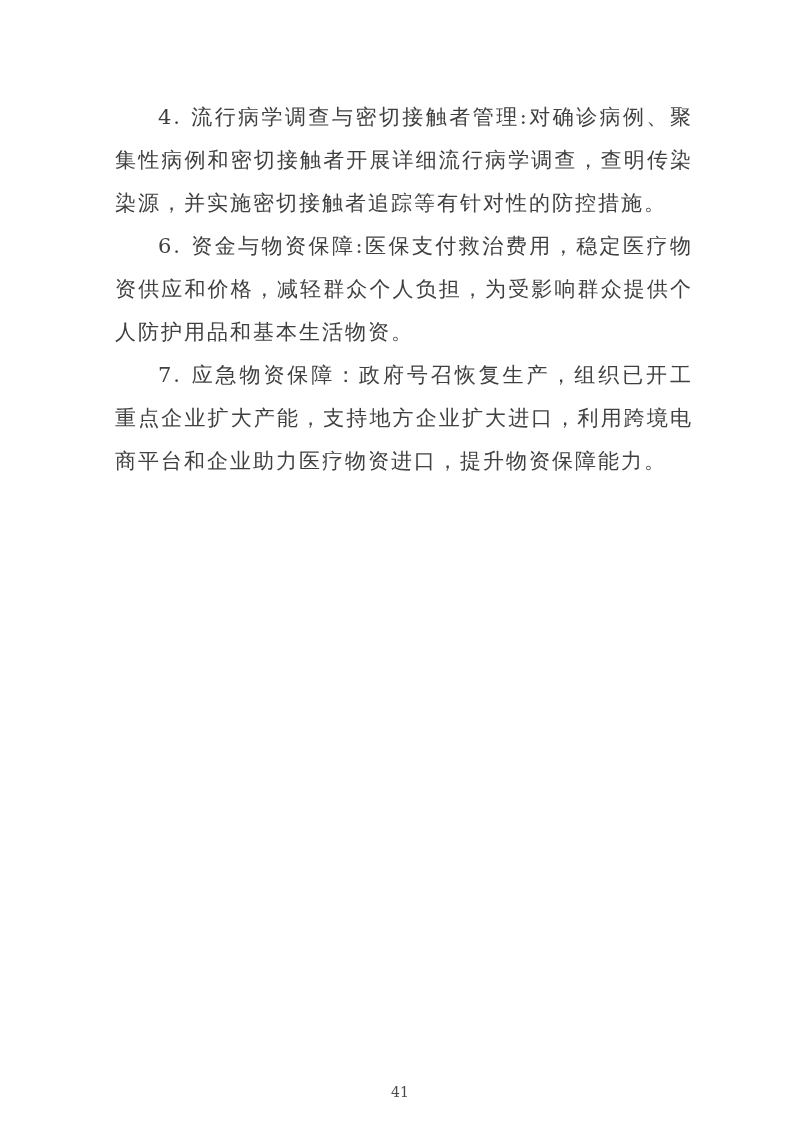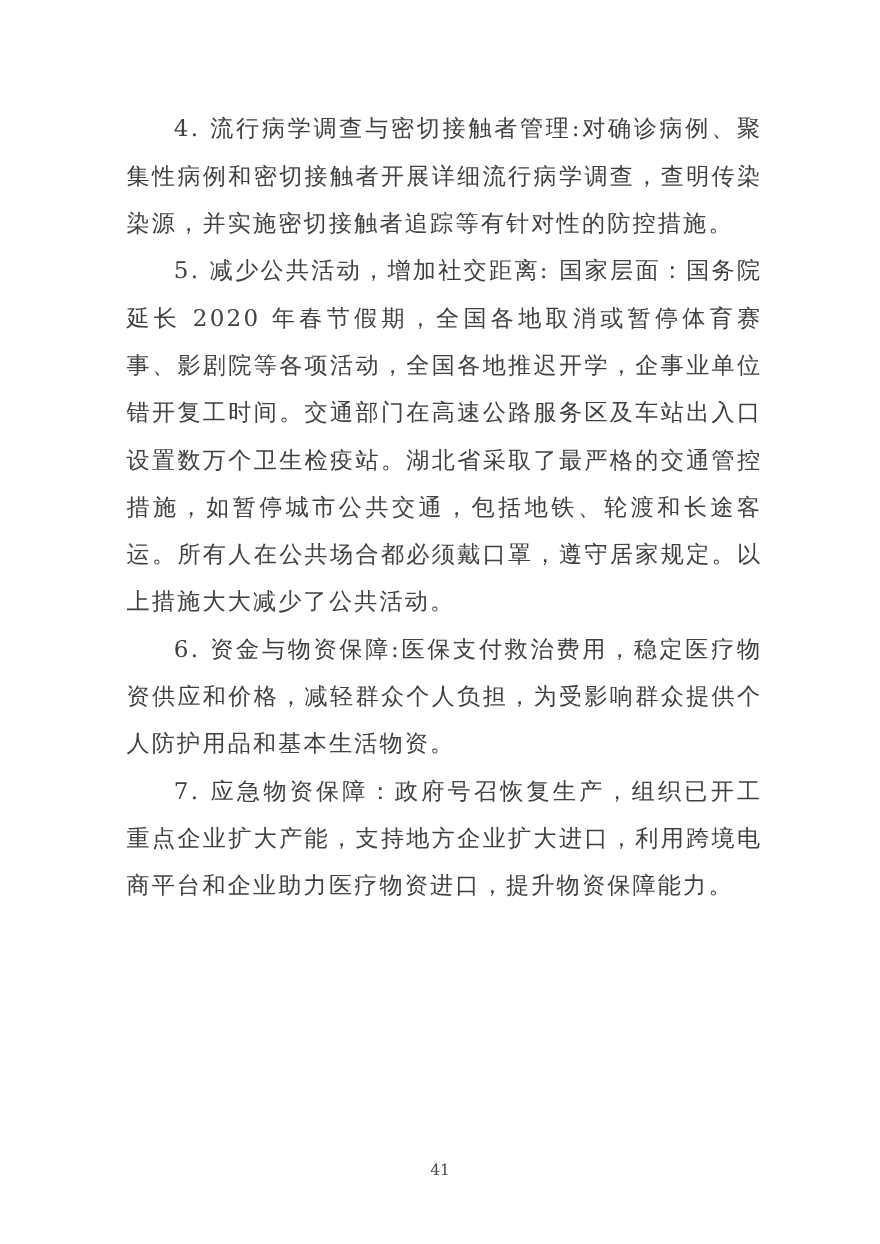--- a/index.html
+++ b/index.html
@@ -33,33 +33,32 @@
     letter-spacing: 2px;
     color: #404040;
     text-align: justify;
     text-justify: inter-character;
     text-align-last: left;
     text-indent: 43px;
     word-break: break-all;
   }
   .page-number {
     position: absolute;
-    top: 1056px;
+    top: 1084px;
     left: 0;
     width: 800px;
     text-align: center;
     font-family: "DejaVu Serif", "Liberation Serif", serif;
     font-size: 14px;
     color: #4a4a4a;
   }
 </style>
 </head>
 <body>
 
 <div class="page">
   <div class="content">
     <p class="para">4. 流行病学调查与密切接触者管理:对确诊病例、聚集性病例和密切接触者开展详细流行病学调查，查明传染染源，并实施密切接触者追踪等有针对性的防控措施。</p>
-    <p class="para">5. 减少公共活动，增加社交距离: 国家层面：国务院延长 2020 年春节假期，全国各地取消或暂停体育赛事、影剧院等各项活动，全国各地推迟开学，企事业单位错开复工时间。交通部门在高速公路服务区及车站出入口设置数万个卫生检疫站。湖北省采取了最严格的交通管控措施，如暂停城市公共交通，包括地铁、轮渡和长途客运。所有人在公共场合都必须戴口罩，遵守居家规定。以上措施大大减少了公共活动。</p>
     <p class="para">6. 资金与物资保障:医保支付救治费用，稳定医疗物资供应和价格，减轻群众个人负担，为受影响群众提供个人防护用品和基本生活物资。</p>
     <p class="para">7. 应急物资保障：政府号召恢复生产，组织已开工重点企业扩大产能，支持地方企业扩大进口，利用跨境电商平台和企业助力医疗物资进口，提升物资保障能力。</p>
   </div>
   <div class="page-number">41</div>
 </div>
 
 </body></html>

